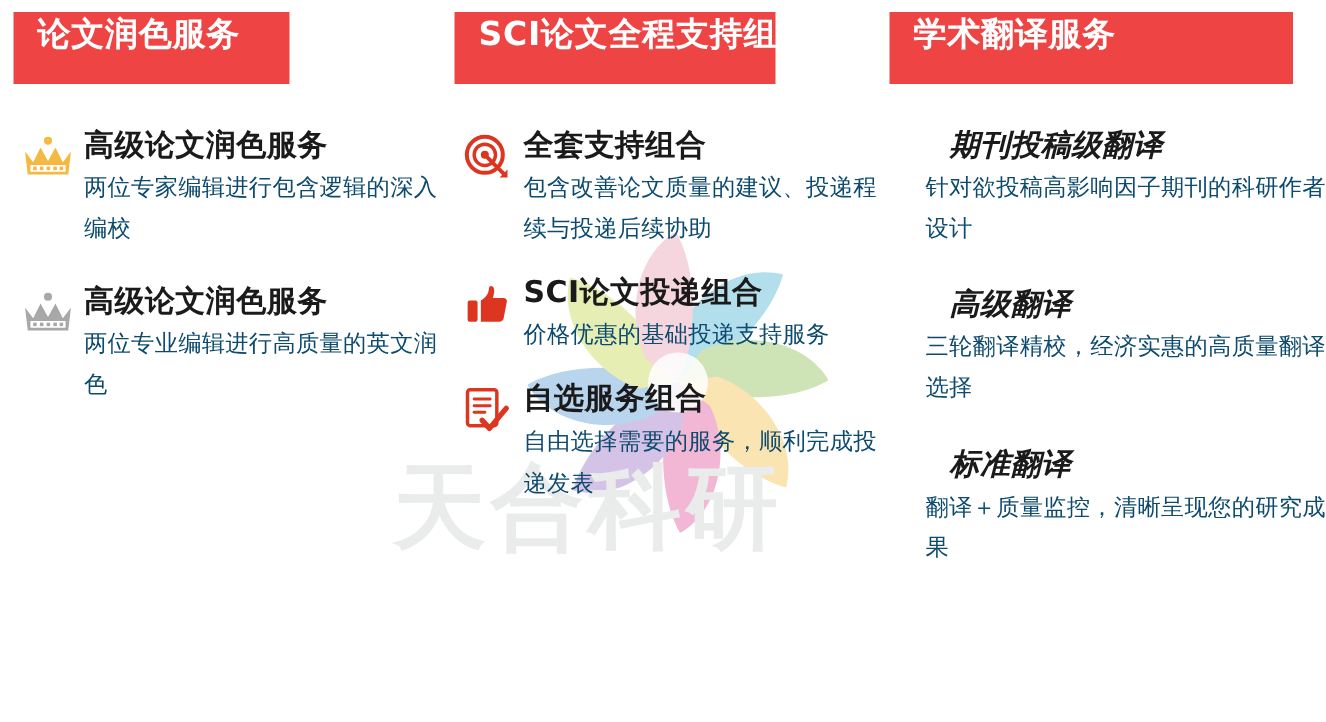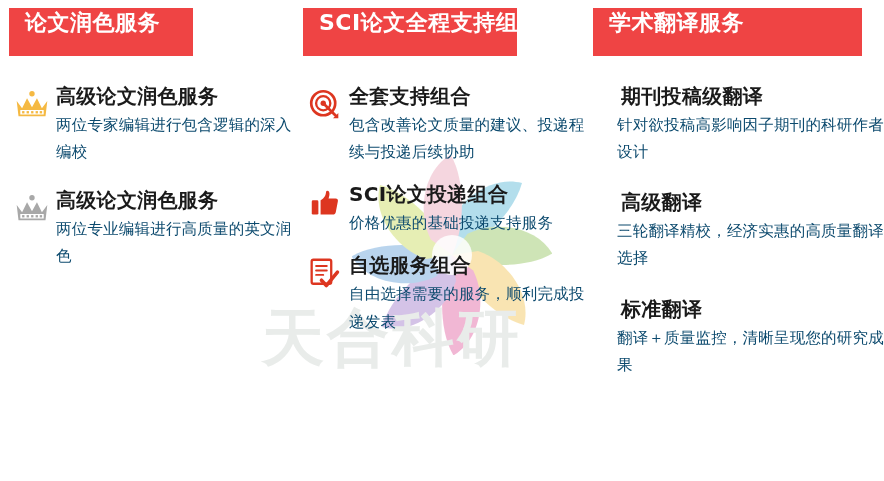--- a/index.html
+++ b/index.html
@@ -125,21 +125,21 @@
     line-height: 1.75;
     margin-top: 3px;
     letter-spacing: 0.2px;
     font-family: "DejaVu Sans", "Liberation Sans", sans-serif;
   }
 
   
   .col-0 .service-item + .service-item { margin-top: 22px; }
   .col-1 .service-item + .service-item { margin-top: 16px; }
   .col-2 .service-item + .service-item { margin-top: 24px; align-items: center; }
-  .col-2 .item-title { margin-left: 4px; }
+  .col-2 .item-title { margin-left: 16px; font-style: italic; }
 </style>
 </head>
 <body>
 
 <div id="watermark-layer">
   <div id="pinwheel-mark">
     <svg viewBox="0 0 200 200" width="200" height="200" aria-hidden="true">
       <g transform="translate(100,100)">
         <g>
           <path d="M0,0 C 28,-10 62,-42 70,-72 C 40,-80 6,-56 -4,-26 Z" fill="#4bb3d4"></path>

